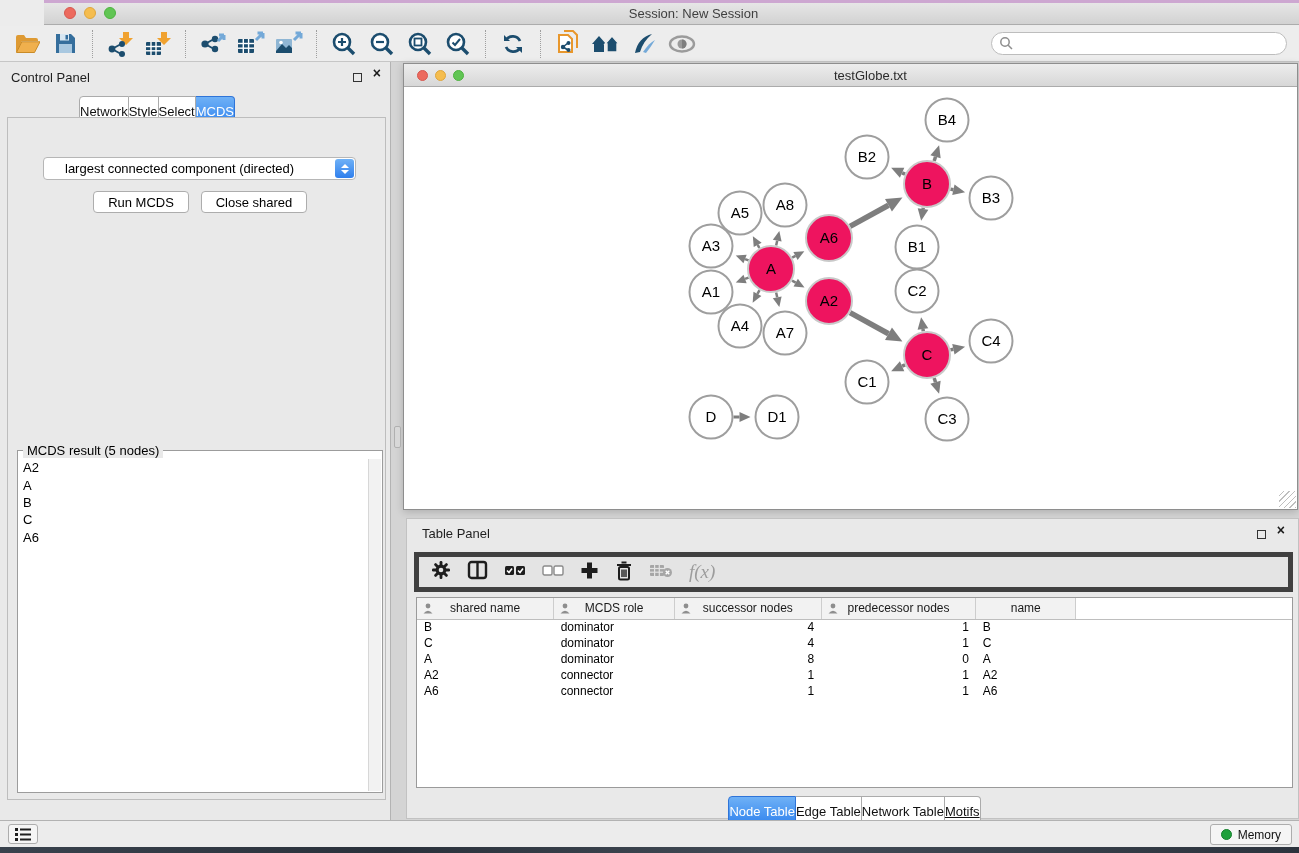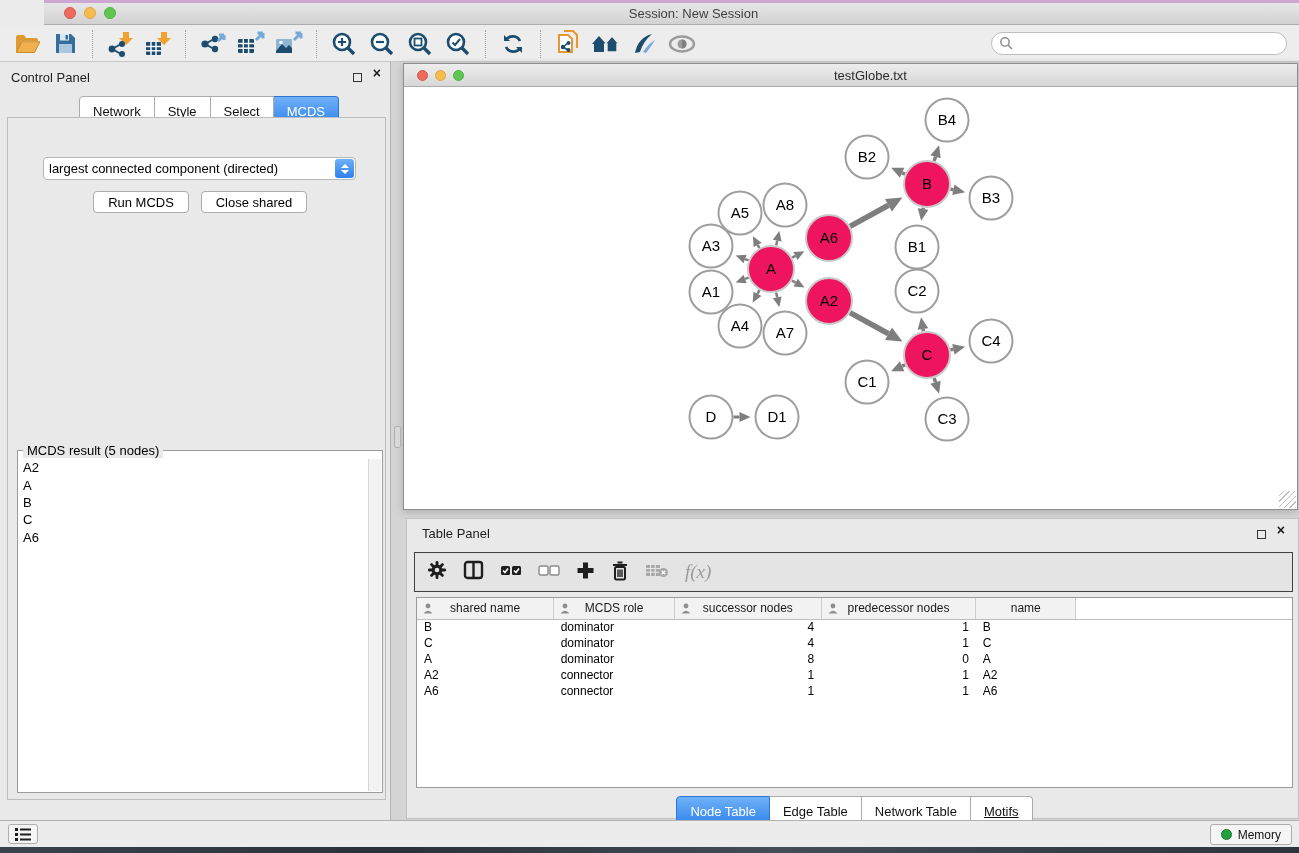--- a/index.html
+++ b/index.html
@@ -33,30 +33,30 @@
 
   
   .control-panel { position:absolute; left:0; top:0; width:391px; height:758px; background:#E9E9E9; border-right:1px solid #B3B3B3; }
   .panel-head { position:absolute; left:0; top:0; width:100%; height:26px; }
   .panel-title { position:absolute; left:11px; top:8px; font-size:13px; color:#1F1F1F; }
   .float-box { position:absolute; width:9px; height:9px; border:1.5px solid #333; top:11px; }
   .close-x { position:absolute; font-size:14px; font-weight:bold; color:#1B1B1B; top:4px; line-height:14px; }
   .ctrl-float { right:28px; } .ctrl-close { right:9px; }
 
   .tab-row { position:absolute; left:79px; top:34px; display:flex; }
-  .seg-tab { height:30px; padding:0 13px; font-size:13px; color:#111; background:#FFF;
+  .seg-tab { height:30px; padding:0 0; font-size:13px; color:#111; background:#FFF;
     border:1px solid #ABABAB; border-left:none; display:flex; align-items:center; }
   .seg-tab:first-child { border-left:1px solid #ABABAB; border-radius:4px 0 0 4px; }
   .seg-tab:last-child { border-radius:0 4px 4px 0;text-decoration:underline; }
   .seg-tab.sel { background:linear-gradient(#6FB1F6,#3183EE); border-color:#2F74D8; color:#FFF; }
 
   .tab-body { position:absolute; left:7px; top:55px; width:379px; height:683px; border:1px solid #BDBDBD; background:#E9E9E9; }
   .opt-label { position:absolute; left:0; width:100%; top:19px; text-align:center; font-size:13px; color:#000; }
   .dropdown { position:absolute; left:35px; top:39px; width:313px; height:23px; background:#FFF;
-    border:1px solid #B6B6B6; border-radius:4px; font-size:13px; color:#000; display:flex; align-items:center; padding-left:5px; }
+    border:1px solid #B6B6B6; border-radius:4px; font-size:13px; color:#000; display:flex; align-items:center; padding-left:21px; }
   .dd-stepper { position:absolute; right:1px; top:1px; width:19px; height:19px; border-radius:3px;
     background:linear-gradient(#6FB1F6,#2F7FED); display:flex; flex-direction:column; align-items:center; justify-content:center; gap:2px; }
   .dd-up { width:0; height:0; border-left:4px solid transparent; border-right:4px solid transparent; border-bottom:4px solid #FFF; }
   .dd-down { width:0; height:0; border-left:4px solid transparent; border-right:4px solid transparent; border-top:4px solid #FFF; }
   .btn { position:absolute; height:22px; background:#FFF; border:1px solid #ADADAD; border-radius:4px;
     font-size:13px; color:#000; display:flex; align-items:center; justify-content:center; }
   .btn-run { left:85px; top:73px; width:96px; }
   .btn-close { left:193px; top:73px; width:106px; }
 
   .result-box { position:absolute; left:9px; top:332px; width:366px; height:343px; border:1px solid #9C9C9C; background:#FFF; }
@@ -77,21 +77,21 @@
   .resize-grip { position:absolute; right:1px; bottom:1px; width:17px; height:17px;
     background:repeating-linear-gradient(135deg, transparent 0 3px, #BFBFBF 3px 4px); }
   .split-handle { position:absolute; left:-10px; top:362px; width:7px; height:22px; background:#D8D8D8; border:1px solid #B0B0B0; border-radius:2px; }
 
   
   .table-panel { position:absolute; left:406px; top:456px; width:893px; height:301px; background:#E9E9E9; border:1px solid #C2C2C2; }
   .tp-head { position:absolute; left:0; top:0; width:100%; height:26px; }
   .tp-title { position:absolute; left:15px; top:7px; font-size:13px; color:#1F1F1F; }
   .tp-float { right:32px; } .tp-close { right:13px; }
   .tp-toolbar { position:absolute; left:7px; top:33px; width:879px; height:40px; background:#E4E4E4;
-    border:1px solid #404040; display:flex; align-items:center; padding-left:12px; gap:16px; }
+    border:5px solid #404040; display:flex; align-items:center; padding-left:12px; gap:16px; }
   .fx { font-family:"Liberation Serif", serif; font-style:italic; font-size:19px; color:#9C9C9C; }
 
   .data-table { position:absolute; left:9px; top:78px; width:877px; height:191px; background:#FFF; border:1px solid #9A9A9A; overflow:hidden; }
   table.grid { border-collapse:collapse; table-layout:fixed; font-size:12px; color:#000;padding-left:22px; }
   table.grid th { height:21px; background:#F2F2F2; border-right:1px solid #CDCDCD; border-bottom:1px solid #BEBEBE;
     font-weight:normal; font-size:12px; color:#1A1A1A; text-align:center; position:relative; }
   table.grid th .hicon { position:absolute; left:6px; top:5px; }
   table.grid td { height:16px; padding:0 7px; white-space:nowrap; overflow:hidden; }
   td.num { text-align:right; }
   td.namecol { padding-left:22px; }

